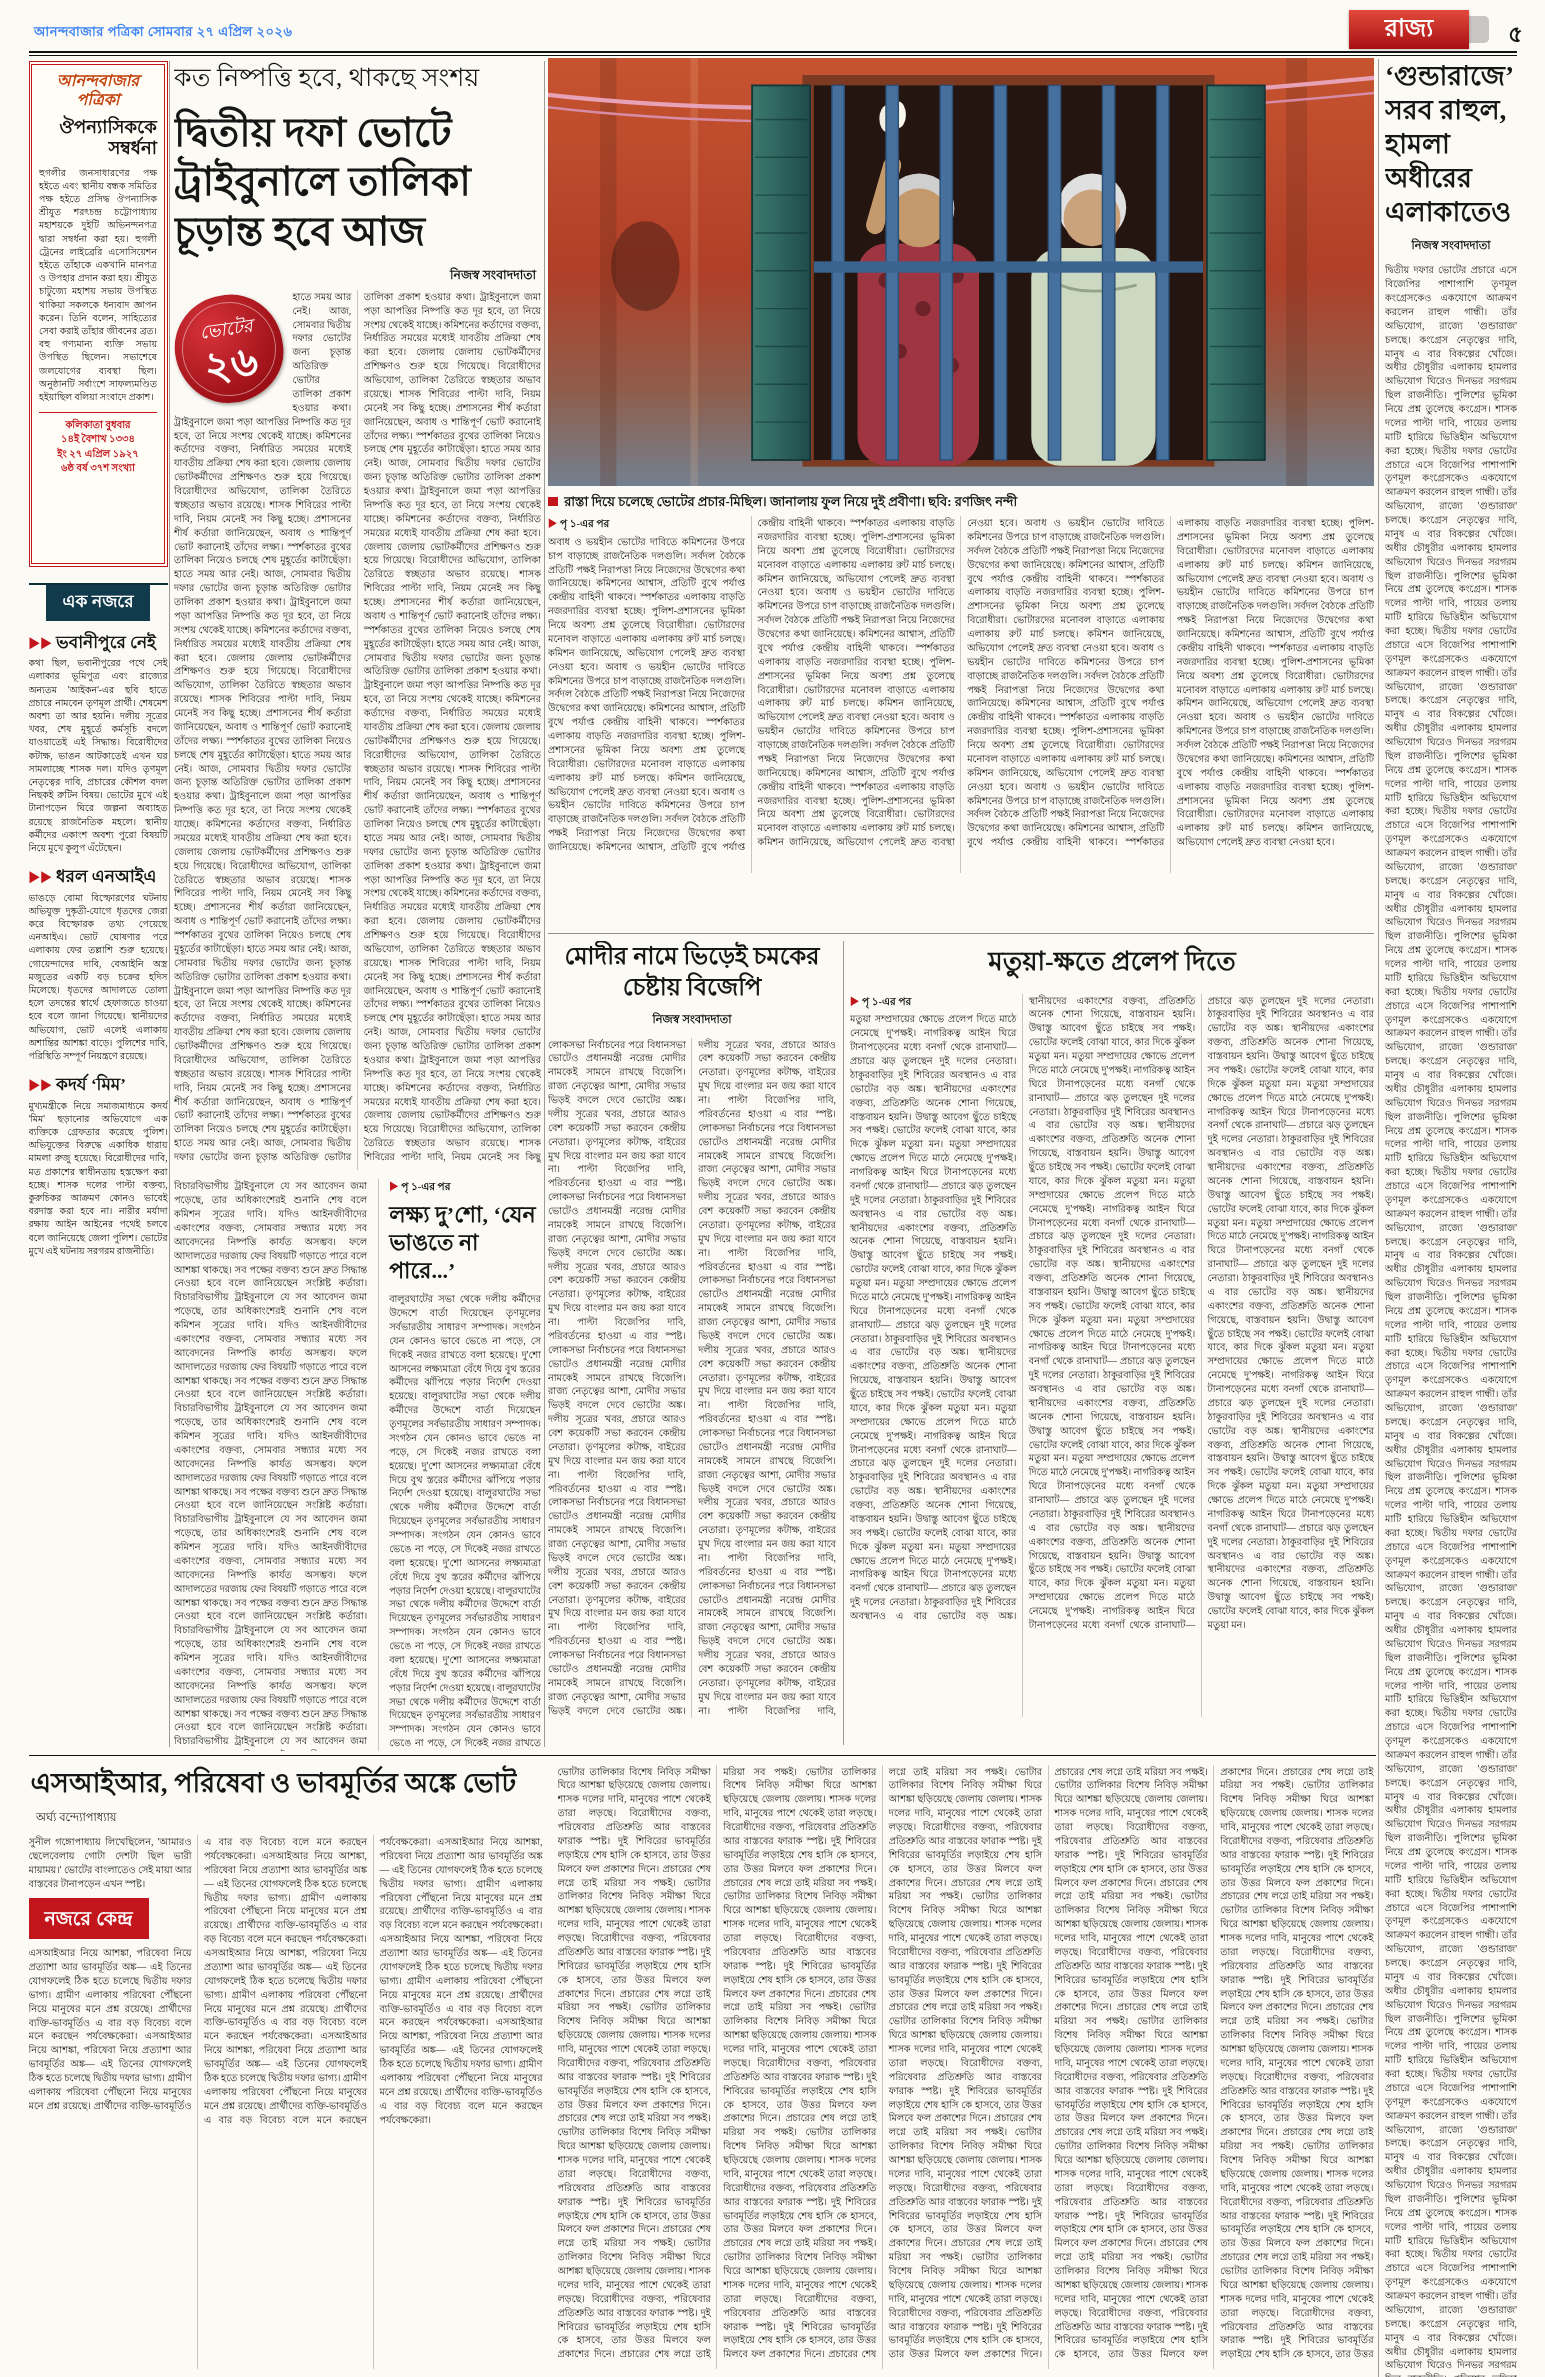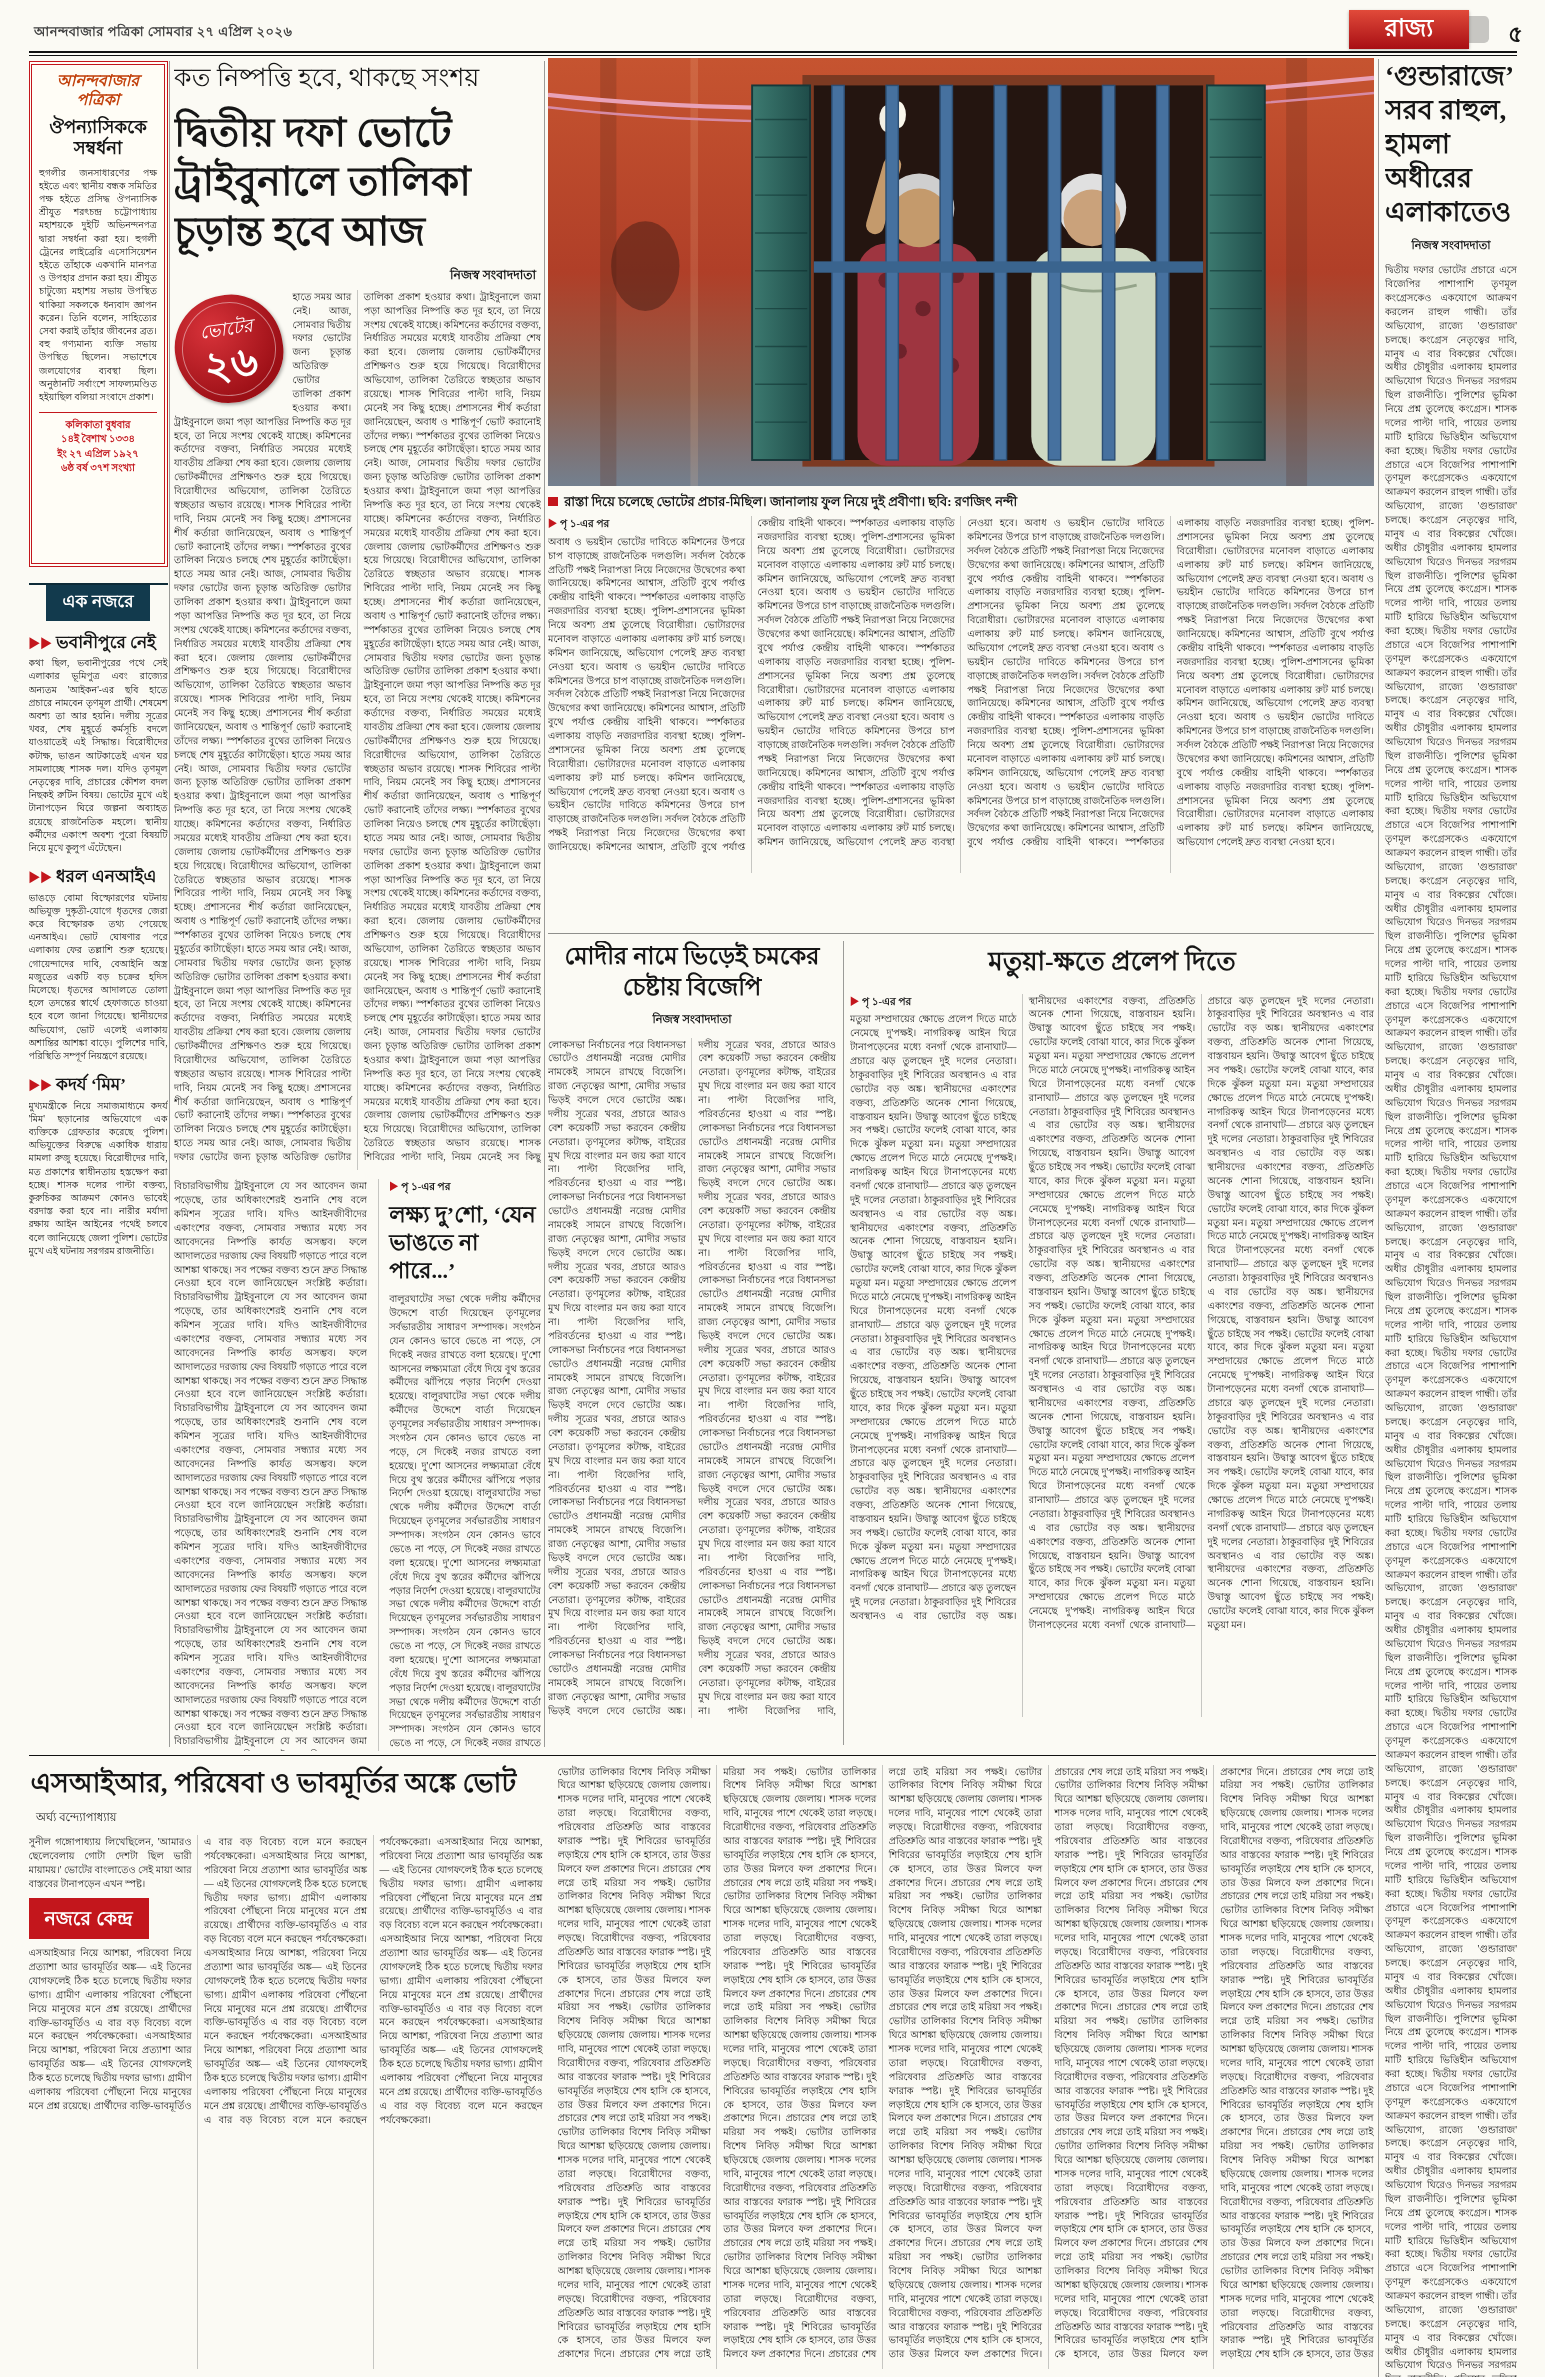--- a/index.html
+++ b/index.html
@@ -5,36 +5,36 @@
   *{margin:0;padding:0;box-sizing:border-box;}
   html,body{background:#d8d6d0;}
   .page{position:relative;width:1545px;height:2389px;margin:0 auto;background:#fbfaf4;color:#161616;
         font-family:"Liberation Serif",serif;overflow:hidden;}
   .body-text{font-size:9.7px;line-height:1.43;text-align:justify;color:#1d1d1d;}
   .cols{column-gap:12.4px;column-rule:0.5px solid #c6c6c2;}
   .vline{position:absolute;width:0.5px;background:#9b9b98;}
   .hline{position:absolute;height:0.5px;background:#8f8f8c;}
 
   
-  .dateline{position:absolute;left:34px;top:22px;font-size:13px;font-weight:600;color:#404040;letter-spacing:0.5px;}
+  .dateline{position:absolute;left:34px;top:22px;font-size:13px;font-weight:600;color:#3b82f6;letter-spacing:0.5px;}
   .section-banner{position:absolute;left:1349px;top:9.5px;width:120px;height:39px;border-radius:0;
       background:linear-gradient(#e14a3a,#a80f14);color:#fff;font-size:24px;font-weight:bold;
       display:flex;align-items:center;justify-content:center;font-family:"Liberation Sans",sans-serif;
       box-shadow:0 1.4px 2.9px rgba(0,0,0,.35);}
   .banner-tab{position:absolute;left:1468px;top:16px;width:21px;height:27px;background:#c7c6c2;border-radius:0 4.8px 4.8px 0;}
   .page-number{position:absolute;left:1508px;top:16px;font-size:23px;font-weight:bold;}
   .header-rule{position:absolute;left:28.5px;top:51px;width:1488px;height:4.8px;
       border-top:2.4px solid #111;border-bottom:0.5px solid #111;}
 
   
   .left-strip{position:absolute;left:28.5px;top:61px;width:139px;height:1686px;overflow:hidden;}
   .mast{border:1.4px solid #c3161c;padding:1.9px;height:506px;overflow:hidden;background:#fffdf6;}
   .mast-inner{border:0.5px solid #c3161c;height:100%;padding:7.6px 6.7px 4.8px;overflow:hidden;}
   .mast-logo{color:#c2410c;font-size:16px;font-weight:bold;font-style:italic;text-align:center;line-height:1.15;}
-  .mast-head{font-size:18px;font-weight:bold;text-align:center;margin:7.6px 0 6.7px;line-height:1.2;}
+  .mast-head{font-size:18px;font-weight:bold;text-align:right;margin:7.6px 0 6.7px;line-height:1.2;}
   .mast-body{font-size:9.3px;line-height:1.42;text-align:justify;}
   .mast-footer{margin-top:7.6px;border-top:0.5px solid #c3161c;padding-top:4.8px;text-align:center;}
   .mast-footer div{color:#c3161c;font-weight:bold;font-size:10px;line-height:1.45;}
 
   .glance-header{margin-top:16px;border-top:2.4px solid #0e2b38;text-align:center;}
   .glance-title{display:inline-block;background:#123a4d;color:#fff;font-weight:bold;font-size:17px;
       padding:2.9px 16px 4.8px;font-family:"Liberation Sans",sans-serif;}
   .gi{margin-top:12.4px;}
   .gi-title{font-size:17px;font-weight:bold;line-height:1.2;margin-bottom:3.8px;}
   .gi-arrow{color:#c3161c;font-size:13.3px;margin-right:3.8px;}

